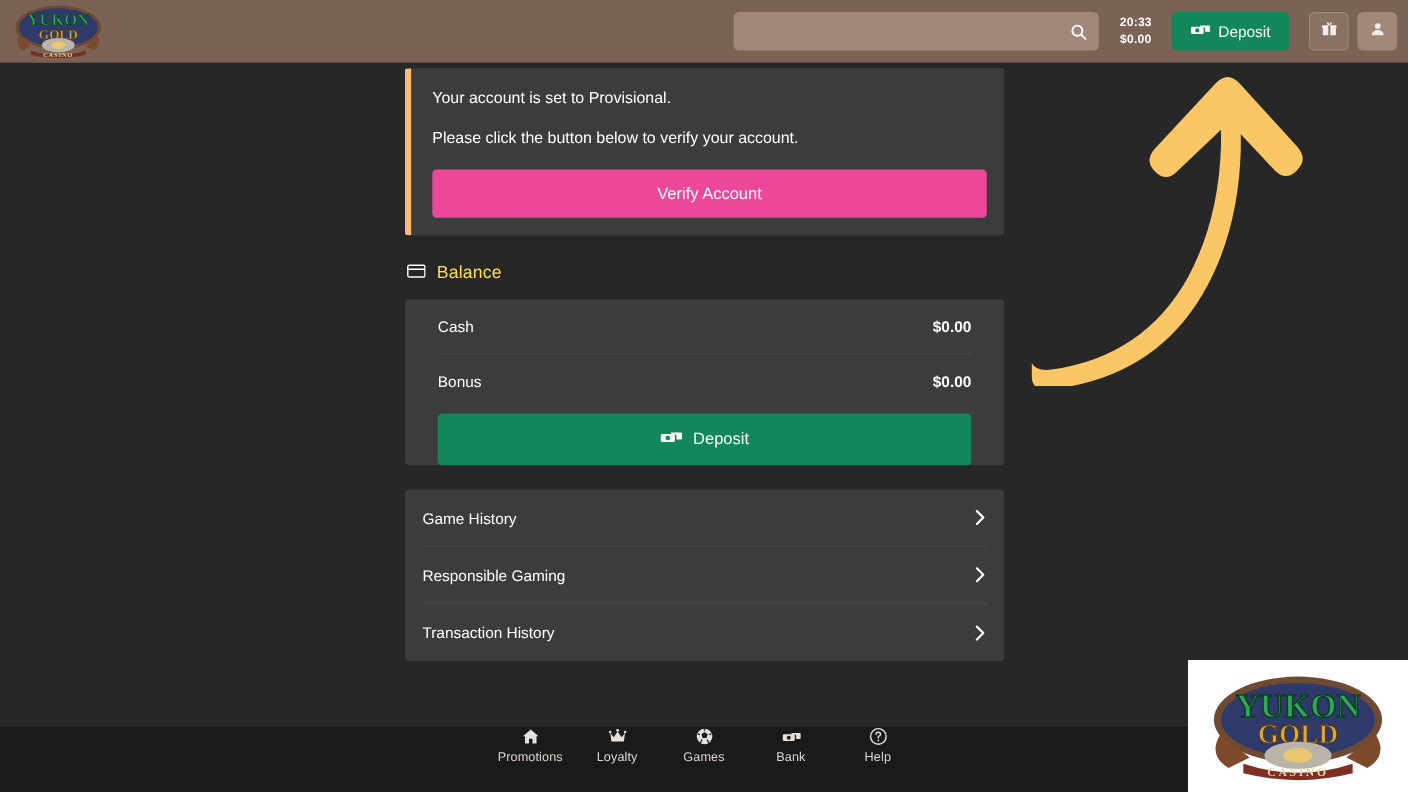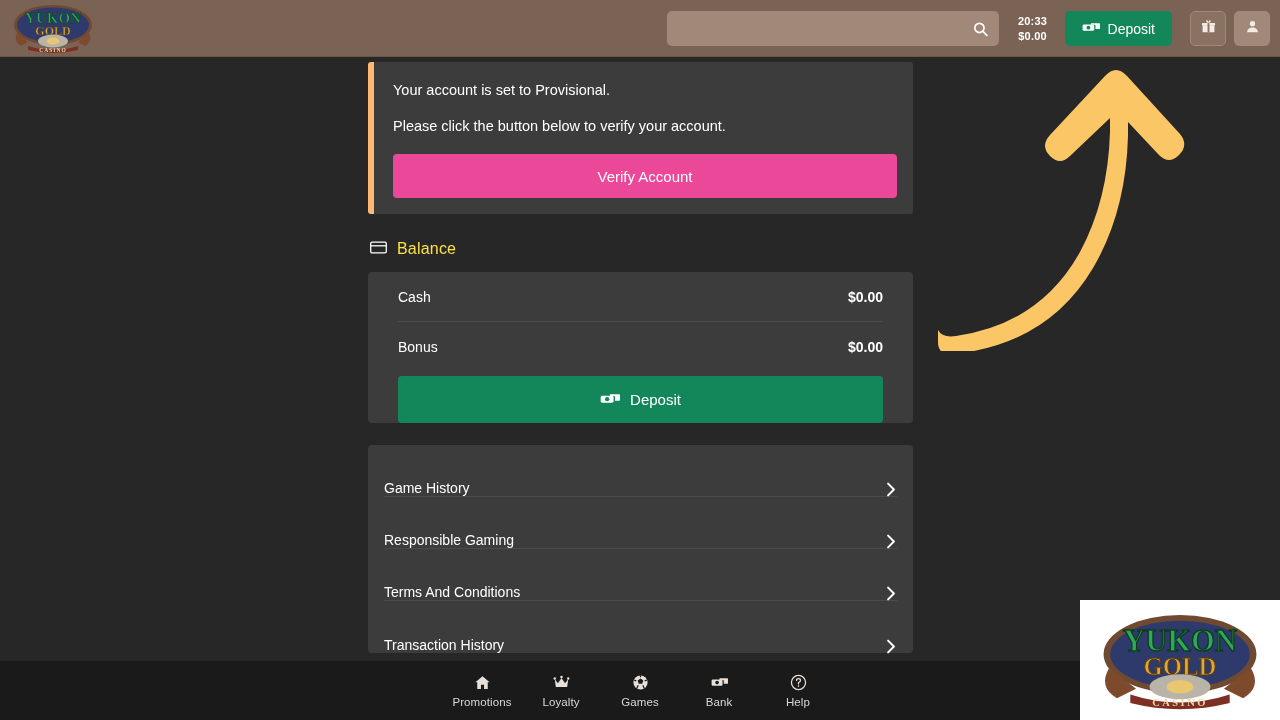--- a/index.html
+++ b/index.html
@@ -157,35 +157,35 @@
   }
 
   
   .menu-card {
     margin-top: 22px;
     background: #3c3c3c;
     border-radius: 4px;
     padding: 0 16px;
   }
   .menu-row {
-    display: flex; align-items: flex-end; justify-content: space-between;
+    display: flex; align-items: center; justify-content: space-between;
     height: 52px;
     color: #ffffff;
     font-size: 14px;
     cursor: pointer;
   }
   .menu-row.divided { border-bottom: 1px solid #4b4b4b; }
   .chev { width: 12px; height: 14px; display:flex; align-items:center; justify-content:center; }
 
   
   .bottomnav {
     position: absolute; left: 0; bottom: 0;
     width: 1280px; height: 59px;
     background: #1a1a1a;
-    display: flex; align-items: center; justify-content: center;
+    display: flex; align-items: flex-start; justify-content: center;
     gap: 0;
     z-index: 15;
   }
   .nav-item {
     width: 79px;
     display: flex; flex-direction: column;
     align-items: center; justify-content: center;
     gap: 5px;
     cursor: pointer;
   }
@@ -332,28 +332,20 @@
       <div class="menu-row divided">
         <span>Game History</span>
         <span class="chev">
           <svg viewBox="0 0 12 18" width="10" height="15" fill="none" stroke="#ffffff" stroke-width="2.4" stroke-linecap="round" stroke-linejoin="round">
               <polyline points="2.5,2 9.5,9 2.5,16"></polyline>
             </svg>
         </span>
       </div>
       <div class="menu-row divided">
         <span>Responsible Gaming</span>
-        <span class="chev">
-          <svg viewBox="0 0 12 18" width="10" height="15" fill="none" stroke="#ffffff" stroke-width="2.4" stroke-linecap="round" stroke-linejoin="round">
-              <polyline points="2.5,2 9.5,9 2.5,16"></polyline>
-            </svg>
-        </span>
-      </div>
-      <div class="menu-row divided">
-        <span>Terms And Conditions</span>
         <span class="chev">
           <svg viewBox="0 0 12 18" width="10" height="15" fill="none" stroke="#ffffff" stroke-width="2.4" stroke-linecap="round" stroke-linejoin="round">
               <polyline points="2.5,2 9.5,9 2.5,16"></polyline>
             </svg>
         </span>
       </div>
       <div class="menu-row">
         <span>Transaction History</span>
         <span class="chev">
           <svg viewBox="0 0 12 18" width="10" height="15" fill="none" stroke="#ffffff" stroke-width="2.4" stroke-linecap="round" stroke-linejoin="round">

